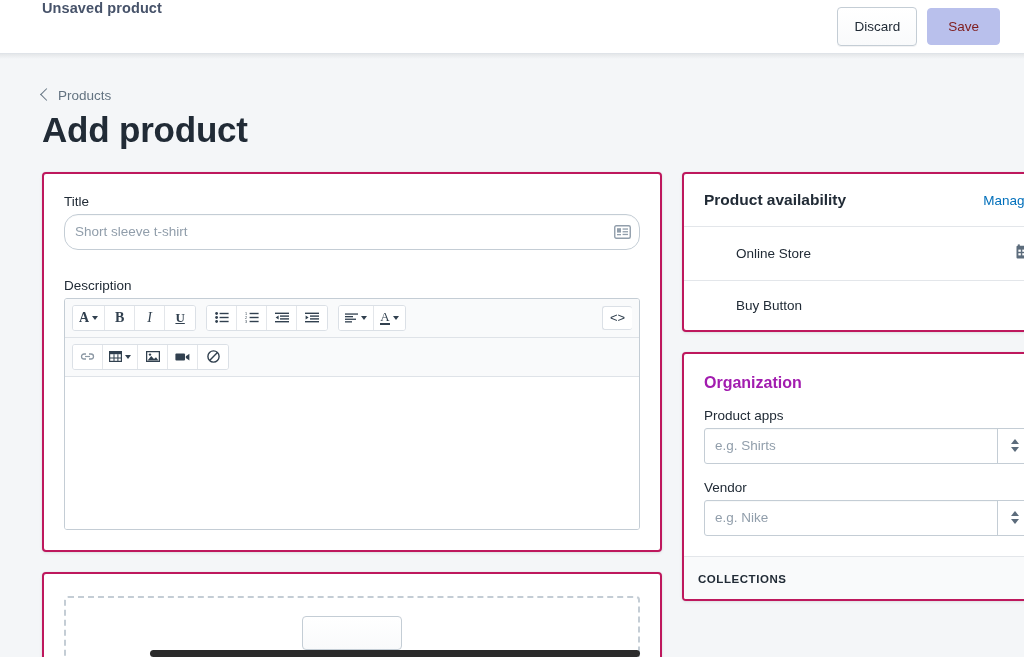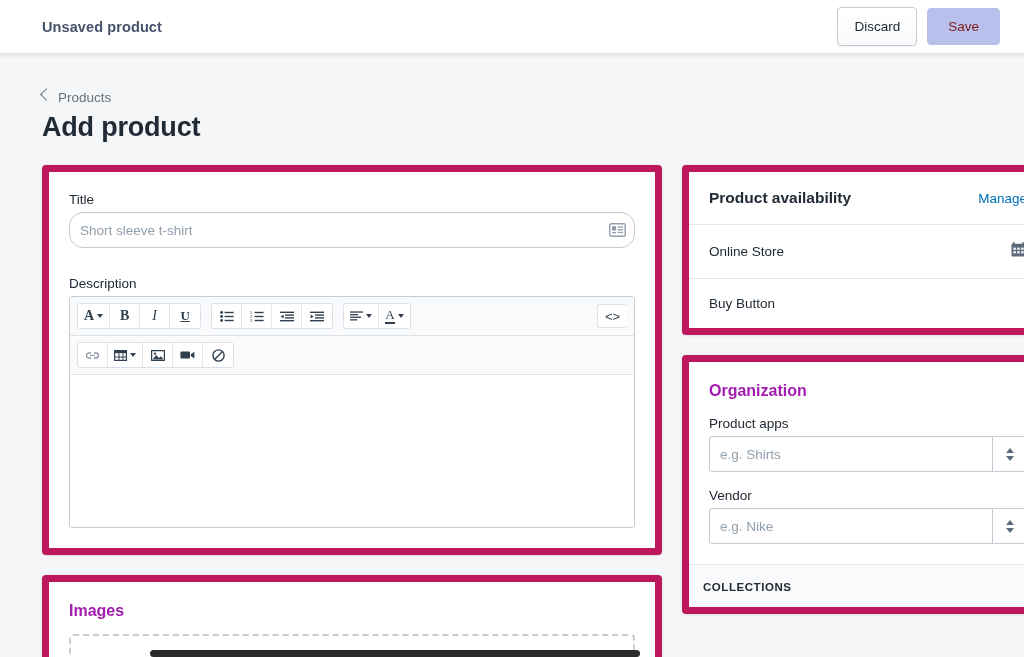--- a/index.html
+++ b/index.html
@@ -11,21 +11,20 @@
     font-family: "Liberation Sans", sans-serif;
     -webkit-font-smoothing: antialiased;
   }
 
   
   .topbar {
     position: relative;
     height: 54px;
     background: #ffffff;
     display: flex;
-    align-items: center;
     padding: 0 24px 0 42px;
     border-bottom: 1px solid #dfe3e8;
   }
   .topbar-title {
     font-size: 14.5px;
     font-weight: 600;
     color: #47536a;
     letter-spacing: .1px;
   }
   .topbar-actions {
@@ -60,54 +59,55 @@
     height: 5px;
     background: linear-gradient(180deg, rgba(22,29,37,.07), rgba(22,29,37,0));
   }
 
   
   .page {
     padding: 26px 32px 0 42px;
   }
   .breadcrumb {
     display: inline-flex;
+    align-items: center;
     gap: 7px;
     color: #637381;
     font-size: 13.5px;
     cursor: pointer;
     margin-bottom: 7px;
   }
   .breadcrumb .chev {
     display: inline-block;
     width: 9px; height: 9px;
     border-left: 1.8px solid #637381;
     border-bottom: 1.8px solid #637381;
     transform: rotate(45deg);
     margin-bottom: 1px;
   }
   .page-title {
-    font-size: 27px;
+    font-size: 35px;
     font-weight: 600;
     color: #212b36;
     margin: 0 0 22px 0;
     letter-spacing: -.2px;
   }
 
   
   .columns {
     display: flex;
     gap: 20px;
     align-items: flex-start;
   }
   .col-main { width: 620px; flex: none; }
   .col-side { width: 372px; flex: none; }
 
   .card {
     background: #ffffff;
-    border: 7px solid #be185d;
+    border: 2px solid #be185d;
     border-radius: 4px;
     box-shadow: 0 0 0 1px rgba(63,63,68,.02), 0 1px 3px rgba(63,63,68,.1);
     margin-bottom: 20px;
     overflow: hidden;
   }
   .card-body { padding: 20px; }
   .card-title {
     font-size: 16px;
     font-weight: 600;
     color: #a21caf;
@@ -234,21 +234,21 @@
     margin-top: 4px;
   }
   .channel-row {
     display: flex;
     align-items: center;
     justify-content: space-between;
     padding: 17px 20px;
     border-bottom: 1px solid #e3e6ea;
   }
   .channel-row:last-child { border-bottom: none; }
-  .channel-name { font-size: 13.5px; color: #212b36; }
+  .channel-name { font-size: 13.5px; color: #212b36; margin-left: 32px; }
 
   .select-field {
     display: flex;
     align-items: stretch;
     border: 1px solid #c4cdd5;
     border-radius: 3px;
     height: 36px;
     background: #fff;
     box-shadow: inset 0 1px 0 rgba(102,113,123,.045);
     overflow: hidden;
@@ -494,21 +494,20 @@
             </div>
 
             <div class="editor-body"></div>
           </div>
 
         </div>
       </div>
 
       <div class="card" style="margin-bottom:0">
         <div class="card-body">
-          <h2 class="card-title">Images</h2>
           <div class="dropzone">
             <div class="drop-btn"></div>
           </div>
         </div>
       </div>
 
     </div>
 
     <div class="col-side">
 

